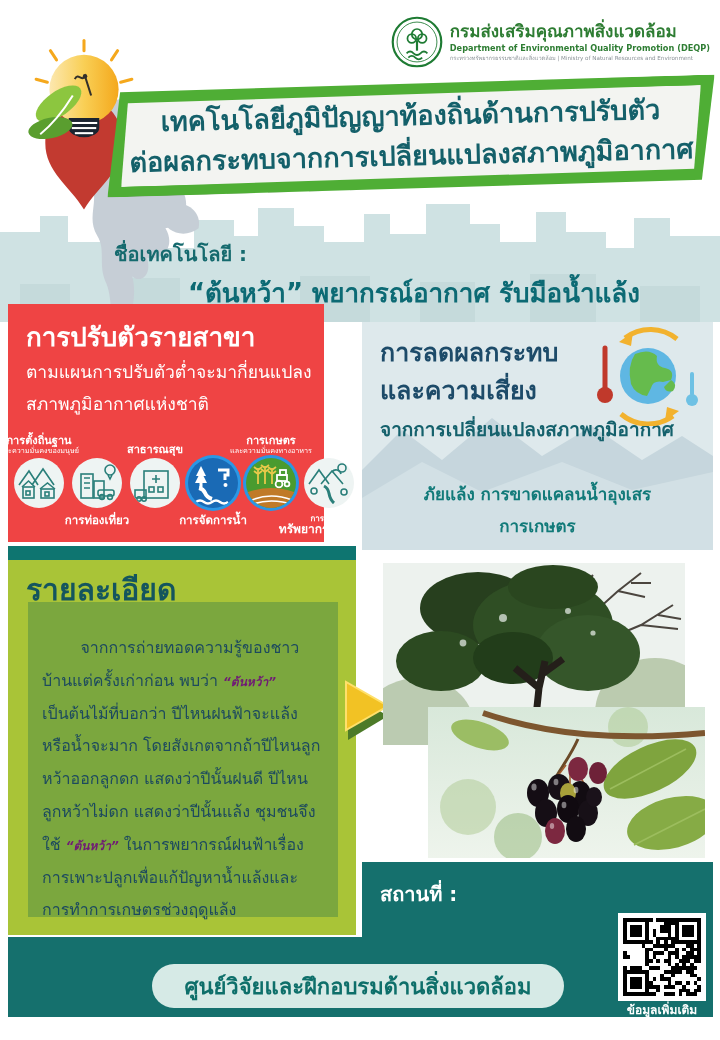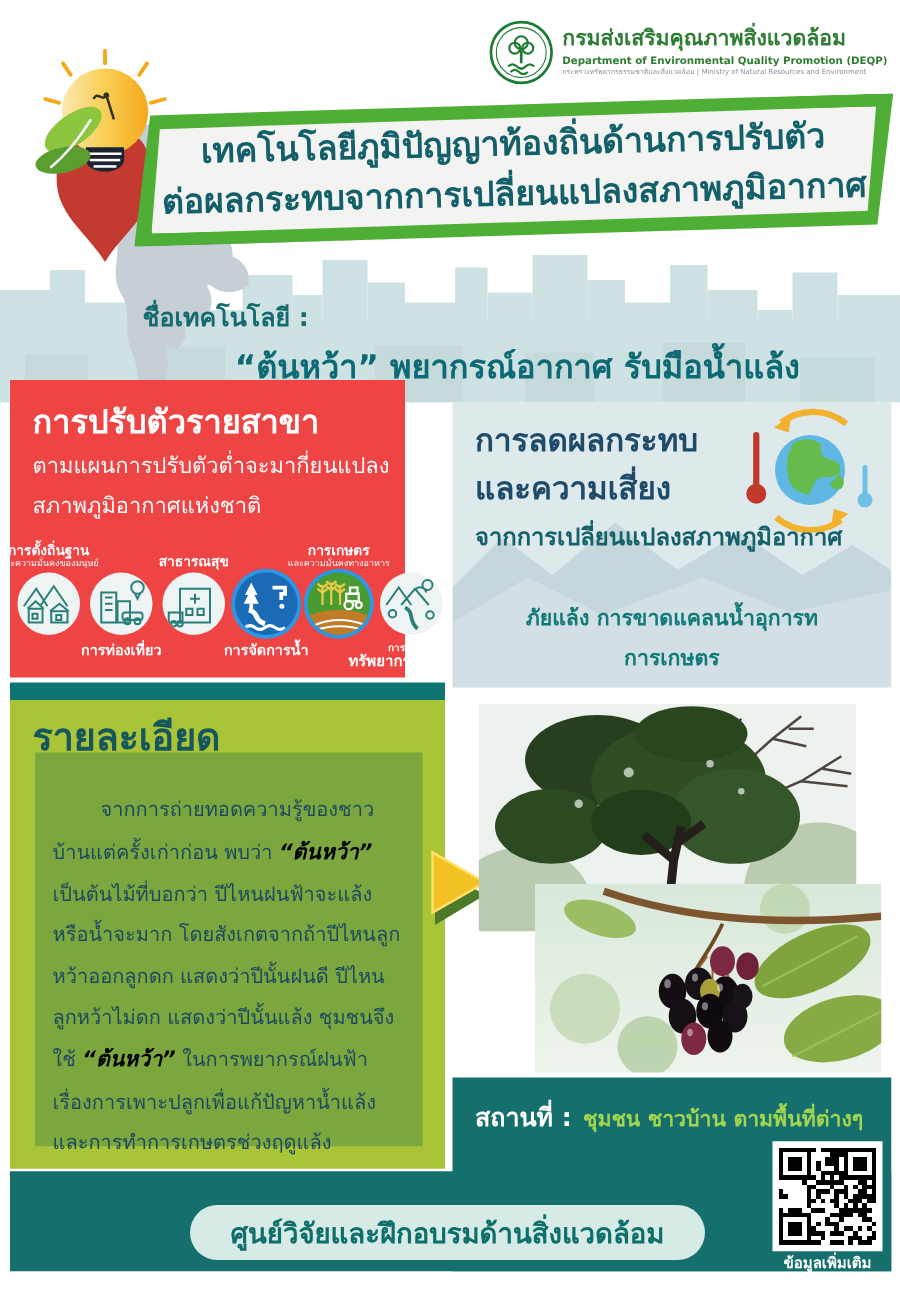--- a/index.html
+++ b/index.html
@@ -57,21 +57,21 @@
   .impact-sub{position:absolute;left:18px;top:92px;color:#14616c;font-weight:bold;font-size:19px;}
   .impact-t1{position:absolute;left:0;top:158px;width:100%;text-align:center;color:#117a79;font-weight:bold;font-size:17px;}
   .impact-t2{position:absolute;left:0;top:190px;width:100%;text-align:center;color:#117a79;font-weight:bold;font-size:17px;}
 
   
   .details-panel{left:8px;top:560px;width:348px;height:375px;background:#a9c437;}
   .details-heading{position:absolute;left:18px;top:6px;color:#14555e;font-weight:bold;font-size:30px;}
   .details-box{position:absolute;left:20px;top:42px;width:310px;height:315px;background:#7ba73e;}
   .details-text{position:absolute;left:14px;right:14px;top:14px;color:#1d4a5e;font-size:16px;line-height:2.05;
     text-indent:2.4em;overflow-wrap:anywhere;word-break:break-word;}
-  .term{font-size:17px;font-weight:bold;font-style:italic;color:#000000;text-indent:0;}
+  .term{font-size:12px;font-weight:bold;font-style:italic;color:#701a75;text-indent:0;}
 
   
   .flow-arrow{left:344px;top:678px;width:48px;height:62px;}
 
   
   .photo1{left:383px;top:563px;width:302px;height:182px;}
   .photo2{left:428px;top:707px;width:277px;height:151px;}
 
   
   .loc-panel{left:362px;top:862px;width:351px;height:155px;background:#15706d;}
@@ -347,21 +347,21 @@
       <circle cx="99" cy="74" r="6" fill="#6ec1e4"></circle>
       <circle cx="55" cy="50" r="28" fill="#5fb7e3"></circle>
       <path fill="#66bb4d" d="M42,28 q14,-6 22,2 q-2,10 8,12 q10,2 6,12 l-8,2 q-10,-2 -12,6 l-4,8 q-12,-2 -16,-12 q-4,-18 4,-30 Z"></path>
       <path fill="#66bb4d" d="M78,54 q7,4 2,11 q-7,2 -9,-4 Z"></path>
       <path d="M32,12 A42,42 0 0 1 84,13" fill="none" stroke="#f2b22e" stroke-width="5"></path>
       <polygon points="26,16 40,6 38,20" fill="#f2b22e"></polygon>
       <path d="M80,90 A42,42 0 0 1 28,88" fill="none" stroke="#f2b22e" stroke-width="5"></path>
       <polygon points="86,85 72,95 74,81" fill="#f2b22e"></polygon>
     </svg>
   </div>
-  <div class="impact-t1">ภัยแล้ง การขาดแคลนน้ำอุการท</div>
+  <div class="impact-t1">ภัยแล้ง การขาดแคลนน้ำอุงเสร</div>
   <div class="impact-t2">การเกษตร</div>
 </div>
 
 <div class="abs details-panel">
   <div class="details-heading">รายละเอียด</div>
   <div class="details-box">
     <p class="details-text"><span>จากการถ่ายทอดความรู้ของชาวบ้านแต่ครั้งเก่าก่อน พบว่า </span><span class="term">“ต้นหว้า”</span><span> เป็นต้นไม้ที่บอกว่า ปีไหนฝนฟ้าจะแล้งหรือน้ำจะมาก โดยสังเกตจากถ้าปีไหนลูกหว้าออกลูกดก แสดงว่าปีนั้นฝนดี ปีไหนลูกหว้าไม่ดก แสดงว่าปีนั้นแล้ง ชุมชนจึงใช้ </span><span class="term">“ต้นหว้า”</span><span> ในการพยากรณ์ฝนฟ้าเรื่องการเพาะปลูกเพื่อแก้ปัญหาน้ำแล้งและการทำการเกษตรช่วงฤดูแล้ง</span></p>
   </div>
 </div>
 
@@ -441,21 +441,20 @@
           <ellipse cx="136" cy="98" rx="2.4" ry="3.2"></ellipse>
         <ellipse cx="124" cy="119" rx="2.2" ry="3"></ellipse>
       </g>
     </g>
   </svg>
 </div>
 
 <div class="abs loc-panel">
   <div class="loc-line">
     <span class="loc-label">สถานที่ :</span>
-    <span class="loc-value">ชุมชน ชาวบ้าน ตามพื้นที่ต่างๆ</span>
   </div>
 </div>
 <div class="abs bottom-bar"></div>
 <div class="abs footer-pill">ศูนย์วิจัยและฝึกอบรมด้านสิ่งแวดล้อม</div>
 
 <div class="abs qr-box">
   <svg id="qr-svg" width="78" height="78" viewBox="0 0 21 21" shape-rendering="crispEdges">
       <rect x="7" y="0" width="1" height="1" fill="#000"></rect>
       <rect x="9" y="0" width="1" height="1" fill="#000"></rect>
       <rect x="10" y="0" width="1" height="1" fill="#000"></rect>

